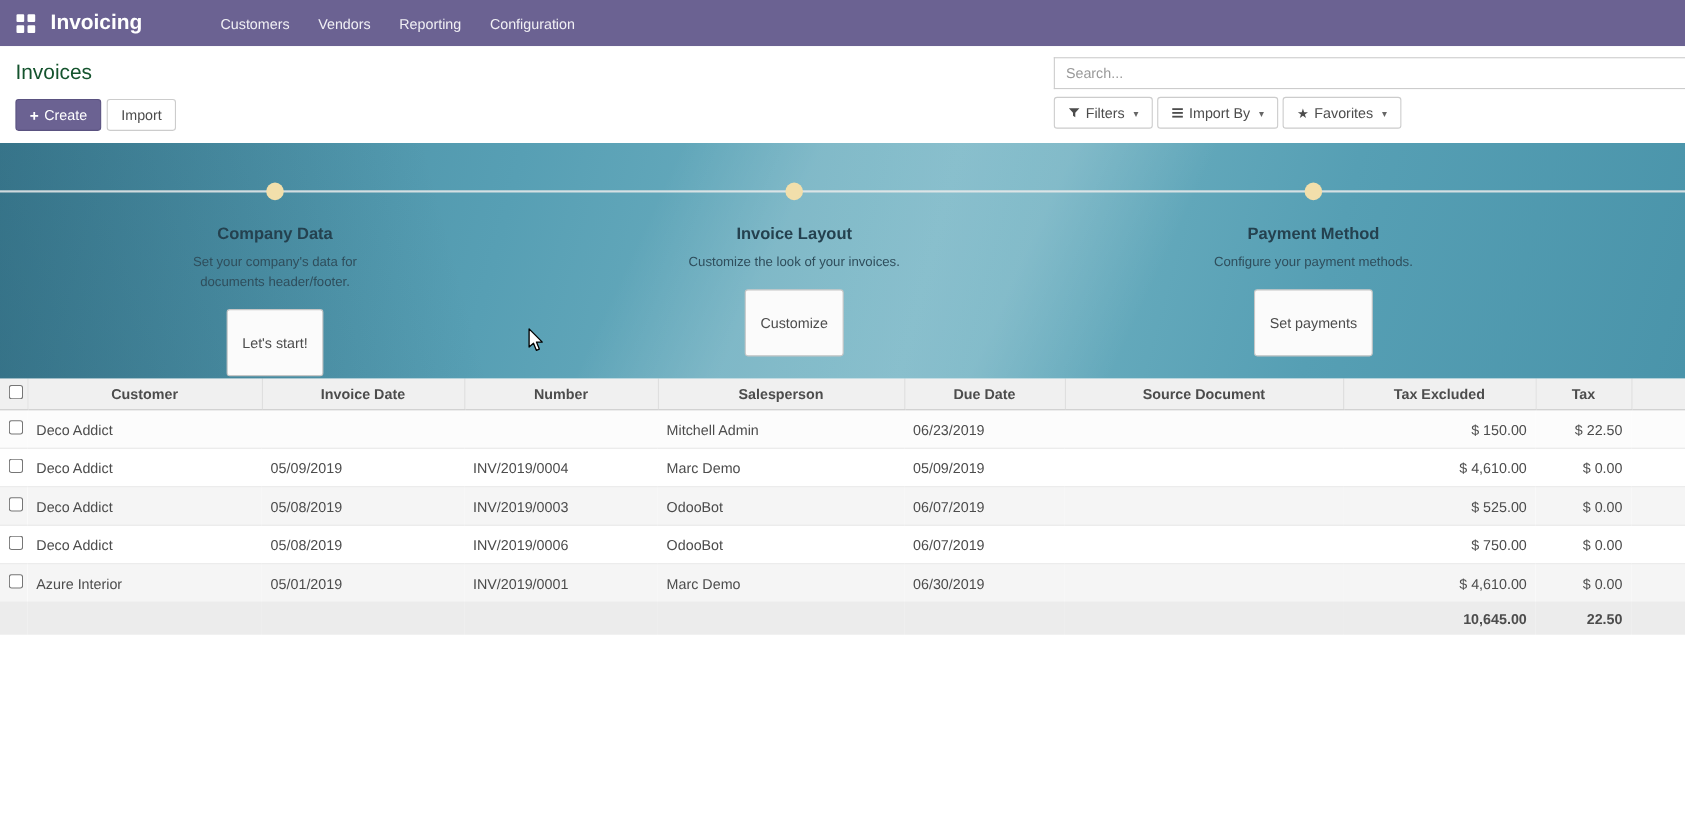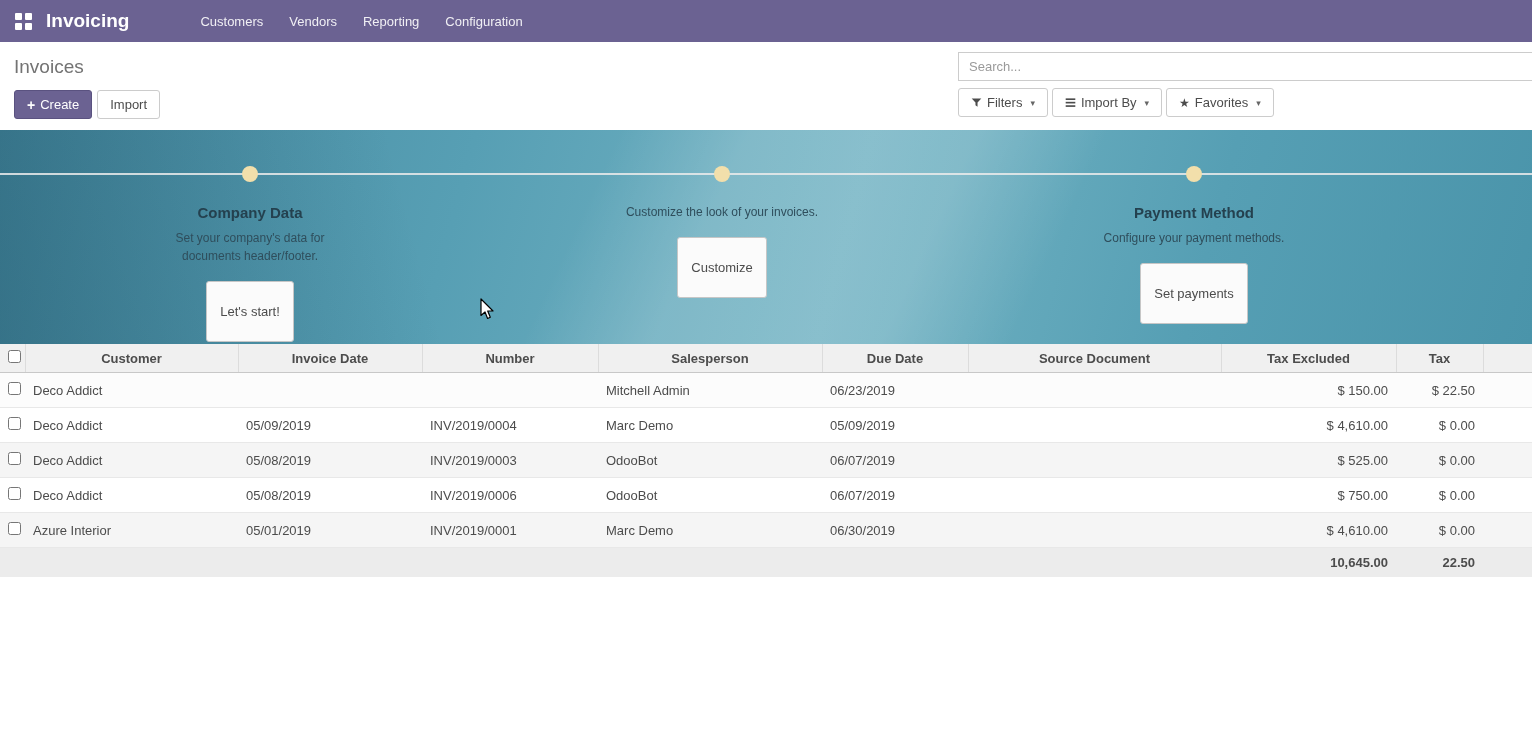--- a/index.html
+++ b/index.html
@@ -26,21 +26,21 @@
   .nav-menus .menu-item {
     padding:0 13px; height:100%; display:flex; align-items:center;
     font-size:13px; color:rgba(255,255,255,0.9); cursor:pointer;
   }
 
   
   .control-panel {
     height:88px; display:flex; justify-content:space-between;
     padding:10px 0 0 14px; background:#fff;
   }
-  .page-title { font-size:19px; font-weight:normal; color:#737373; margin:4px 0 12px 0; }
+  .page-title { font-size:19px; font-weight:normal; color:#14532d; margin:4px 0 12px 0; }
   .cp-actions { display:flex; gap:5px; }
   .btn {
     height:29px; padding:0 12px; font-size:13px; border-radius:3px;
     border:1px solid #ccc; background:#fff; color:#4c4c4c; cursor:pointer;
     display:inline-flex; align-items:center; gap:5px;
     font-family:"Liberation Sans", sans-serif;
   }
   .btn-primary { background:#6b6292; border-color:#5a5280; color:#fff; }
   .plus-glyph { font-weight:bold; font-size:14px; line-height:1; }
   .cp-right { width:574px; display:flex; flex-direction:column; }
@@ -180,20 +180,21 @@
 
   <div class="ob-step step-1" style="left:100px">
     <div class="ob-dot"></div>
     <div class="ob-title">Company Data</div>
     <div class="ob-desc">Set your company's data for documents header/footer.</div>
     <button class="ob-btn">Let's start!</button>
   </div>
 
   <div class="ob-step step-2" style="left:572px">
     <div class="ob-dot"></div>
+    <div class="ob-title">Invoice Layout</div>
     <div class="ob-desc">Customize the look of your invoices.</div>
     <button class="ob-btn">Customize</button>
   </div>
 
   <div class="ob-step step-3" style="left:1044px">
     <div class="ob-dot"></div>
     <div class="ob-title">Payment Method</div>
     <div class="ob-desc">Configure your payment methods.</div>
     <button class="ob-btn">Set payments</button>
   </div>

